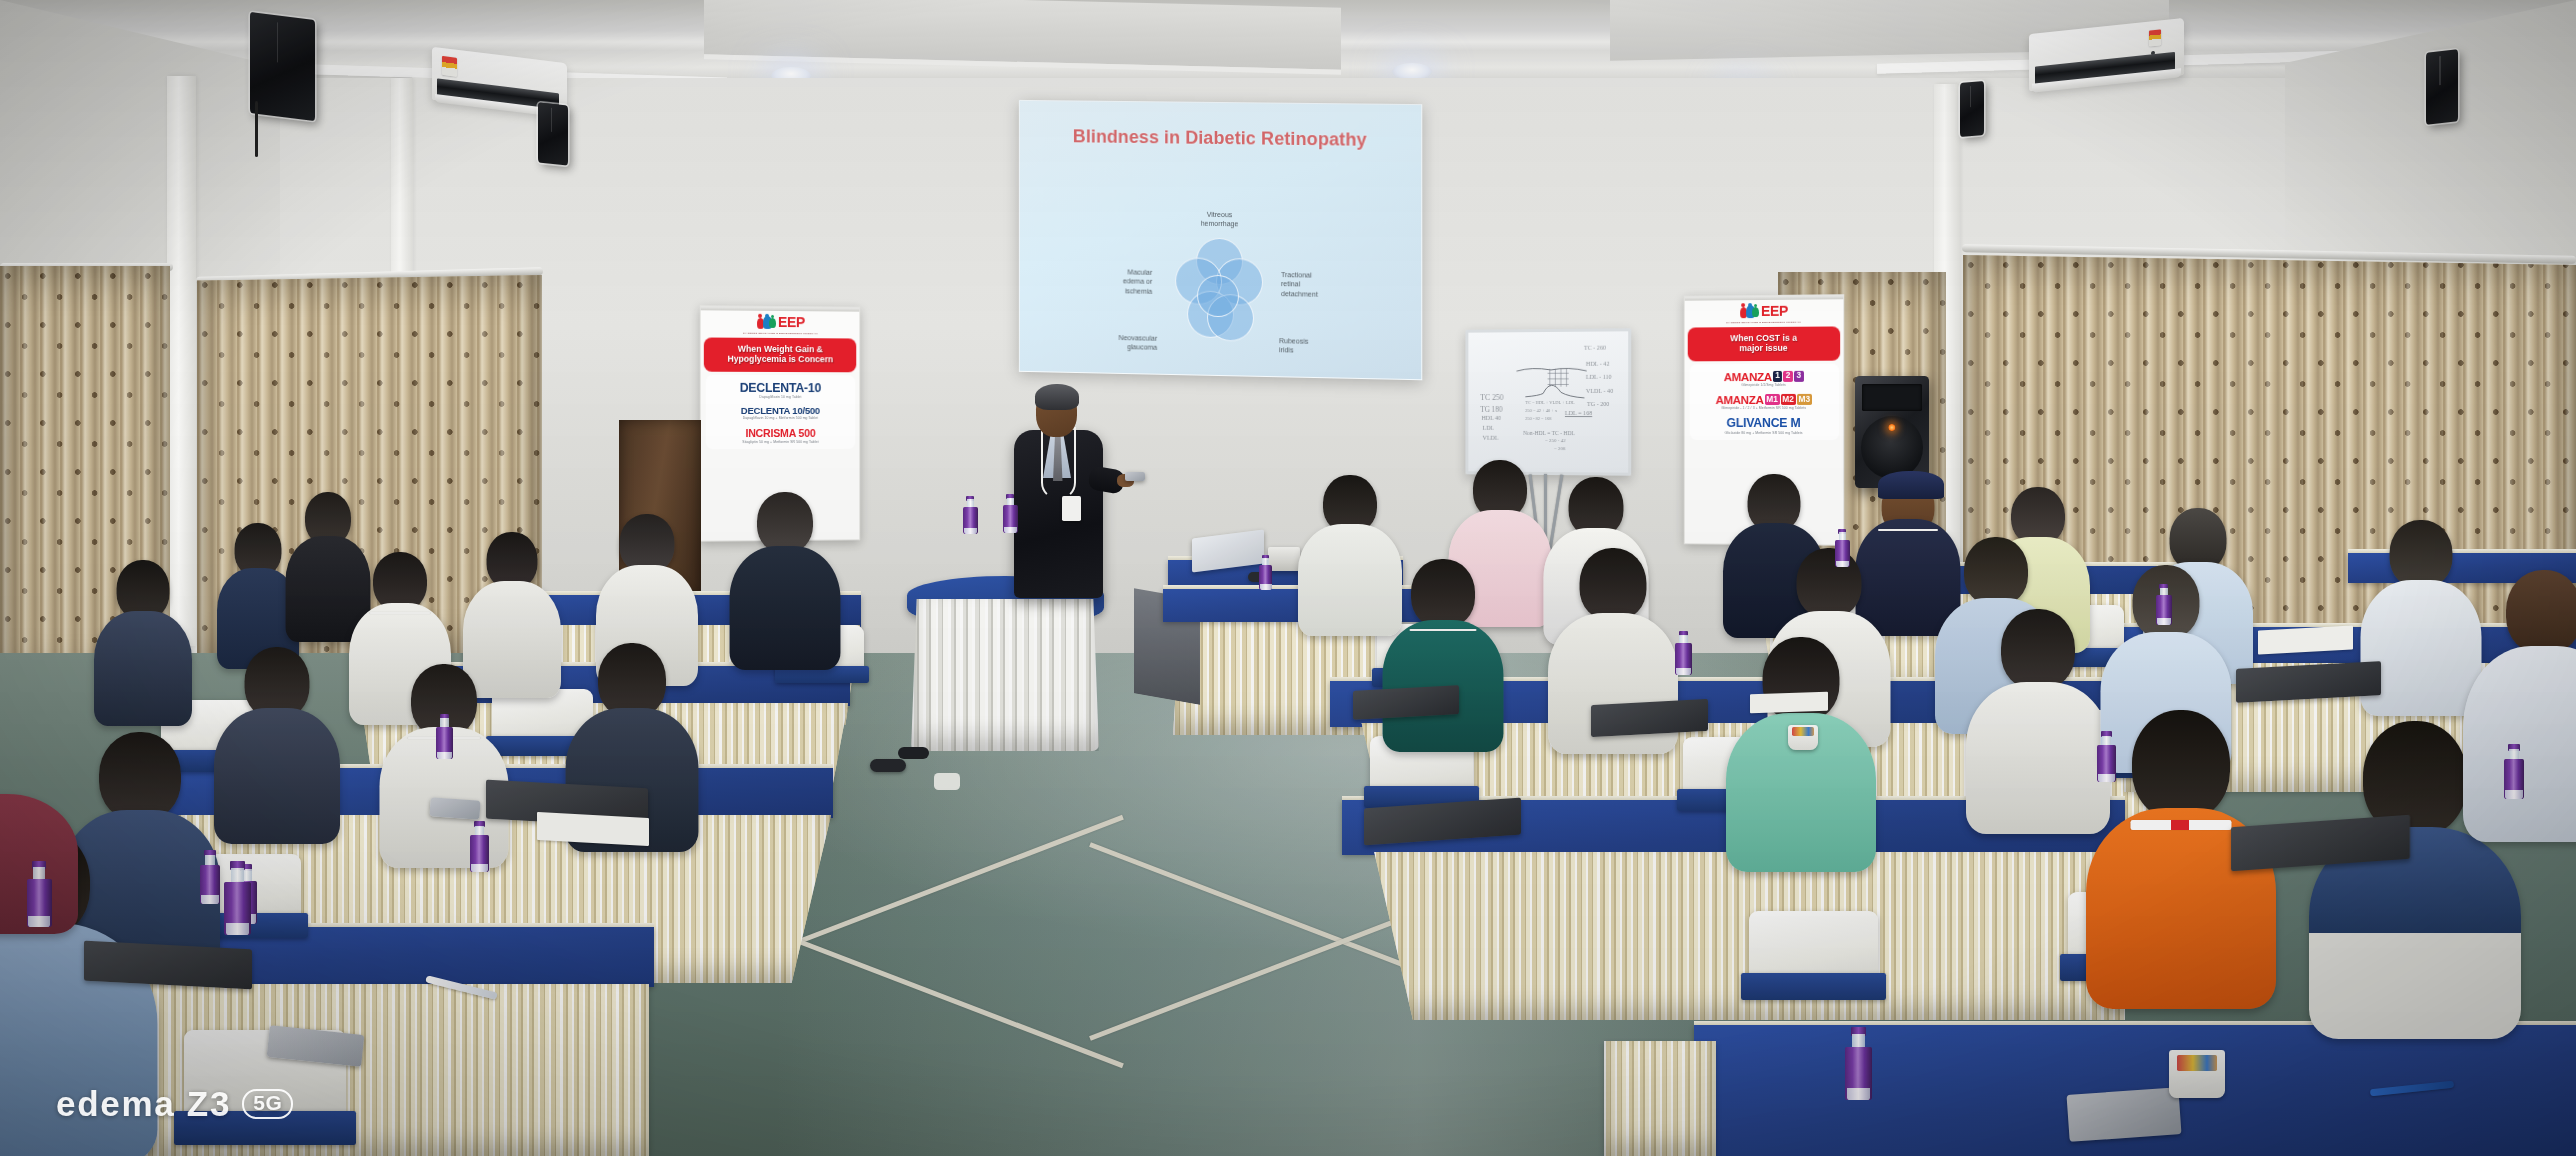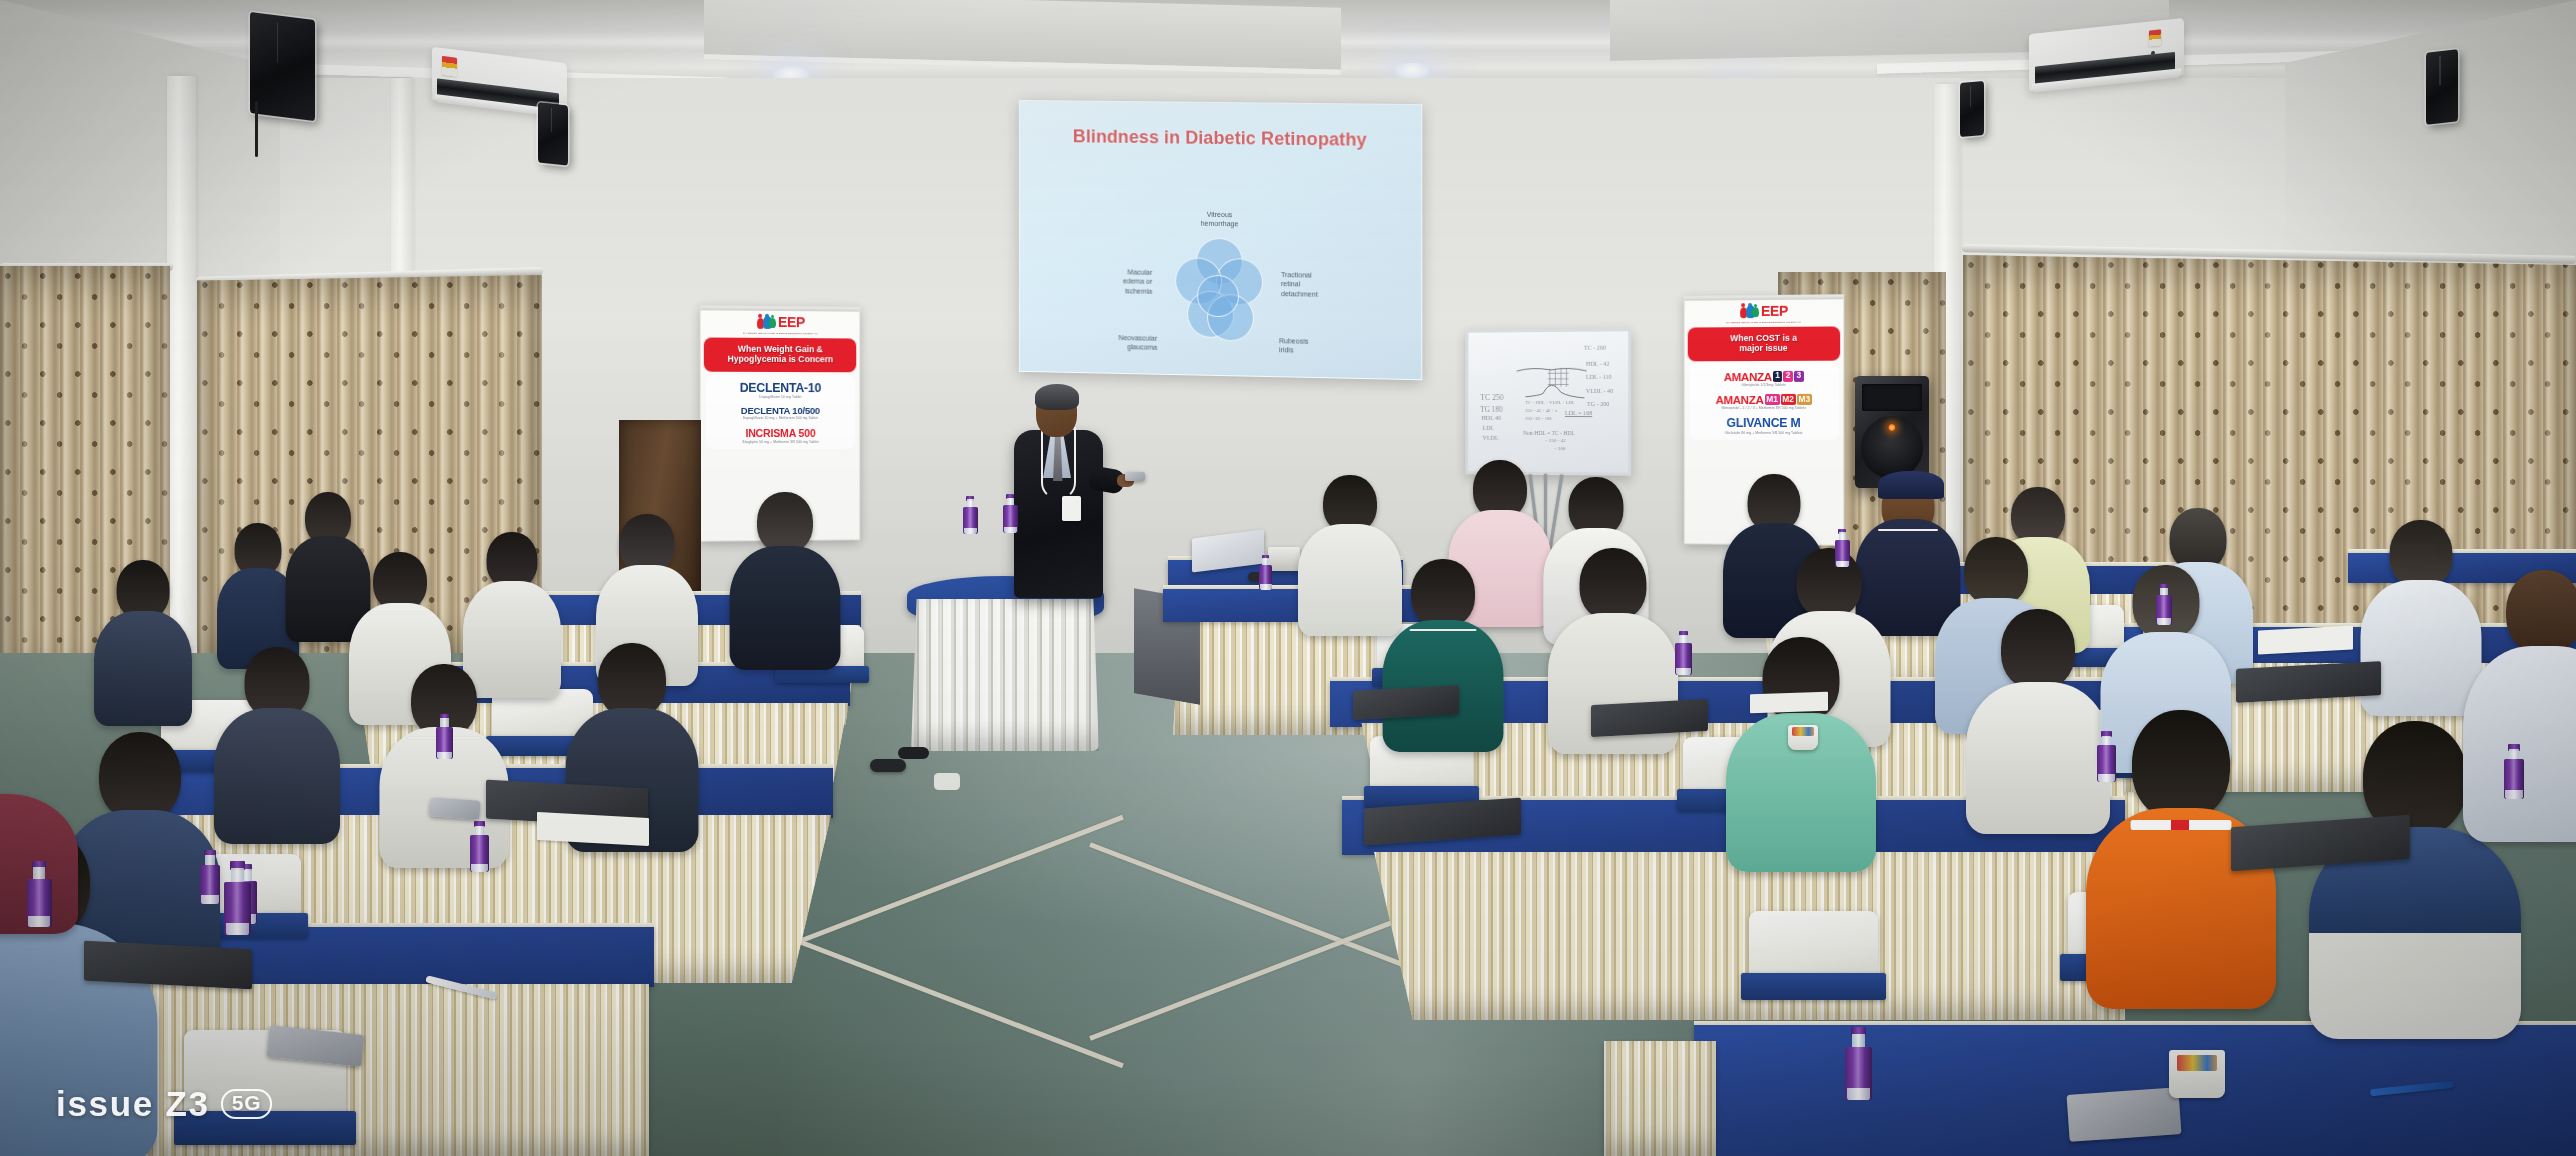--- a/index.html
+++ b/index.html
@@ -1080,18 +1080,18 @@
               background:#26282c;box-shadow:0 1.7px 3.4px rgba(0,0,0,.35)"></div>
   <div style="position:absolute;left:898px;top:747px;width:31px;height:12.3px;border-radius:6.1px;
               background:#1f2125;"></div>
   <div style="position:absolute;left:934px;top:773px;width:26px;height:17px;border-radius:4.5px;
               background:#f4f4ef;opacity:.9"></div>
 
   <div class="dim"></div>
   <div class="vignette"></div>
 
   <div class="watermark">
-    <span>issue Z3</span>
+    <span>edema Z3</span>
     <span class="wm-5g">5G</span>
   </div>
 
 </div>
 
 
 </body></html>

